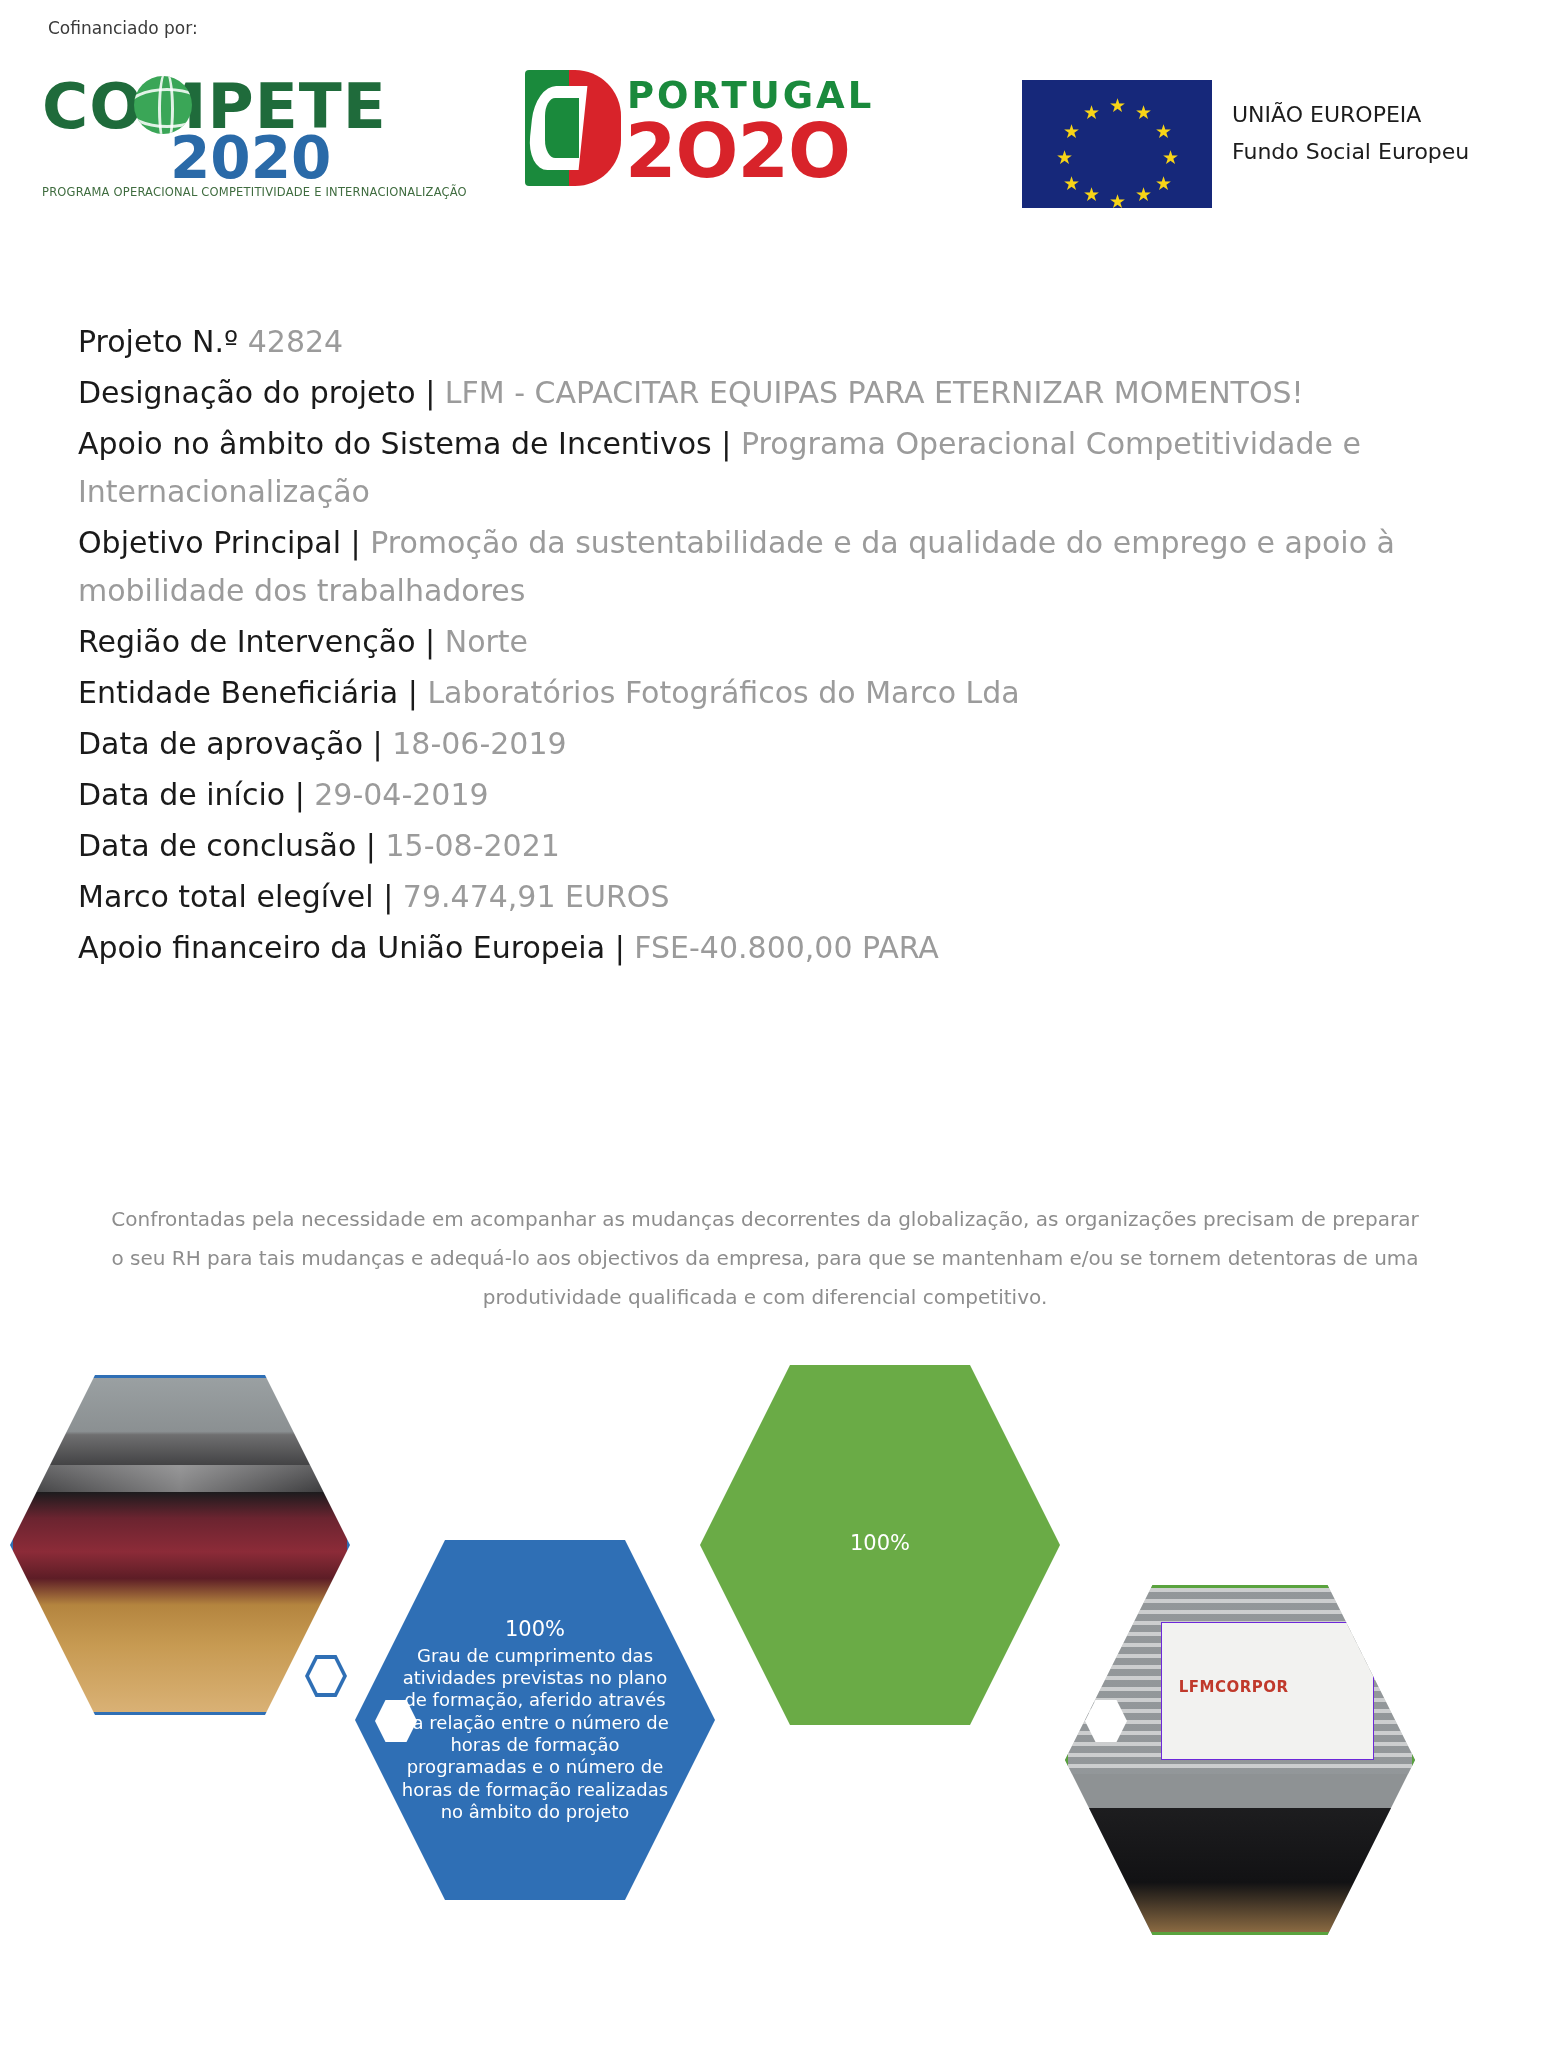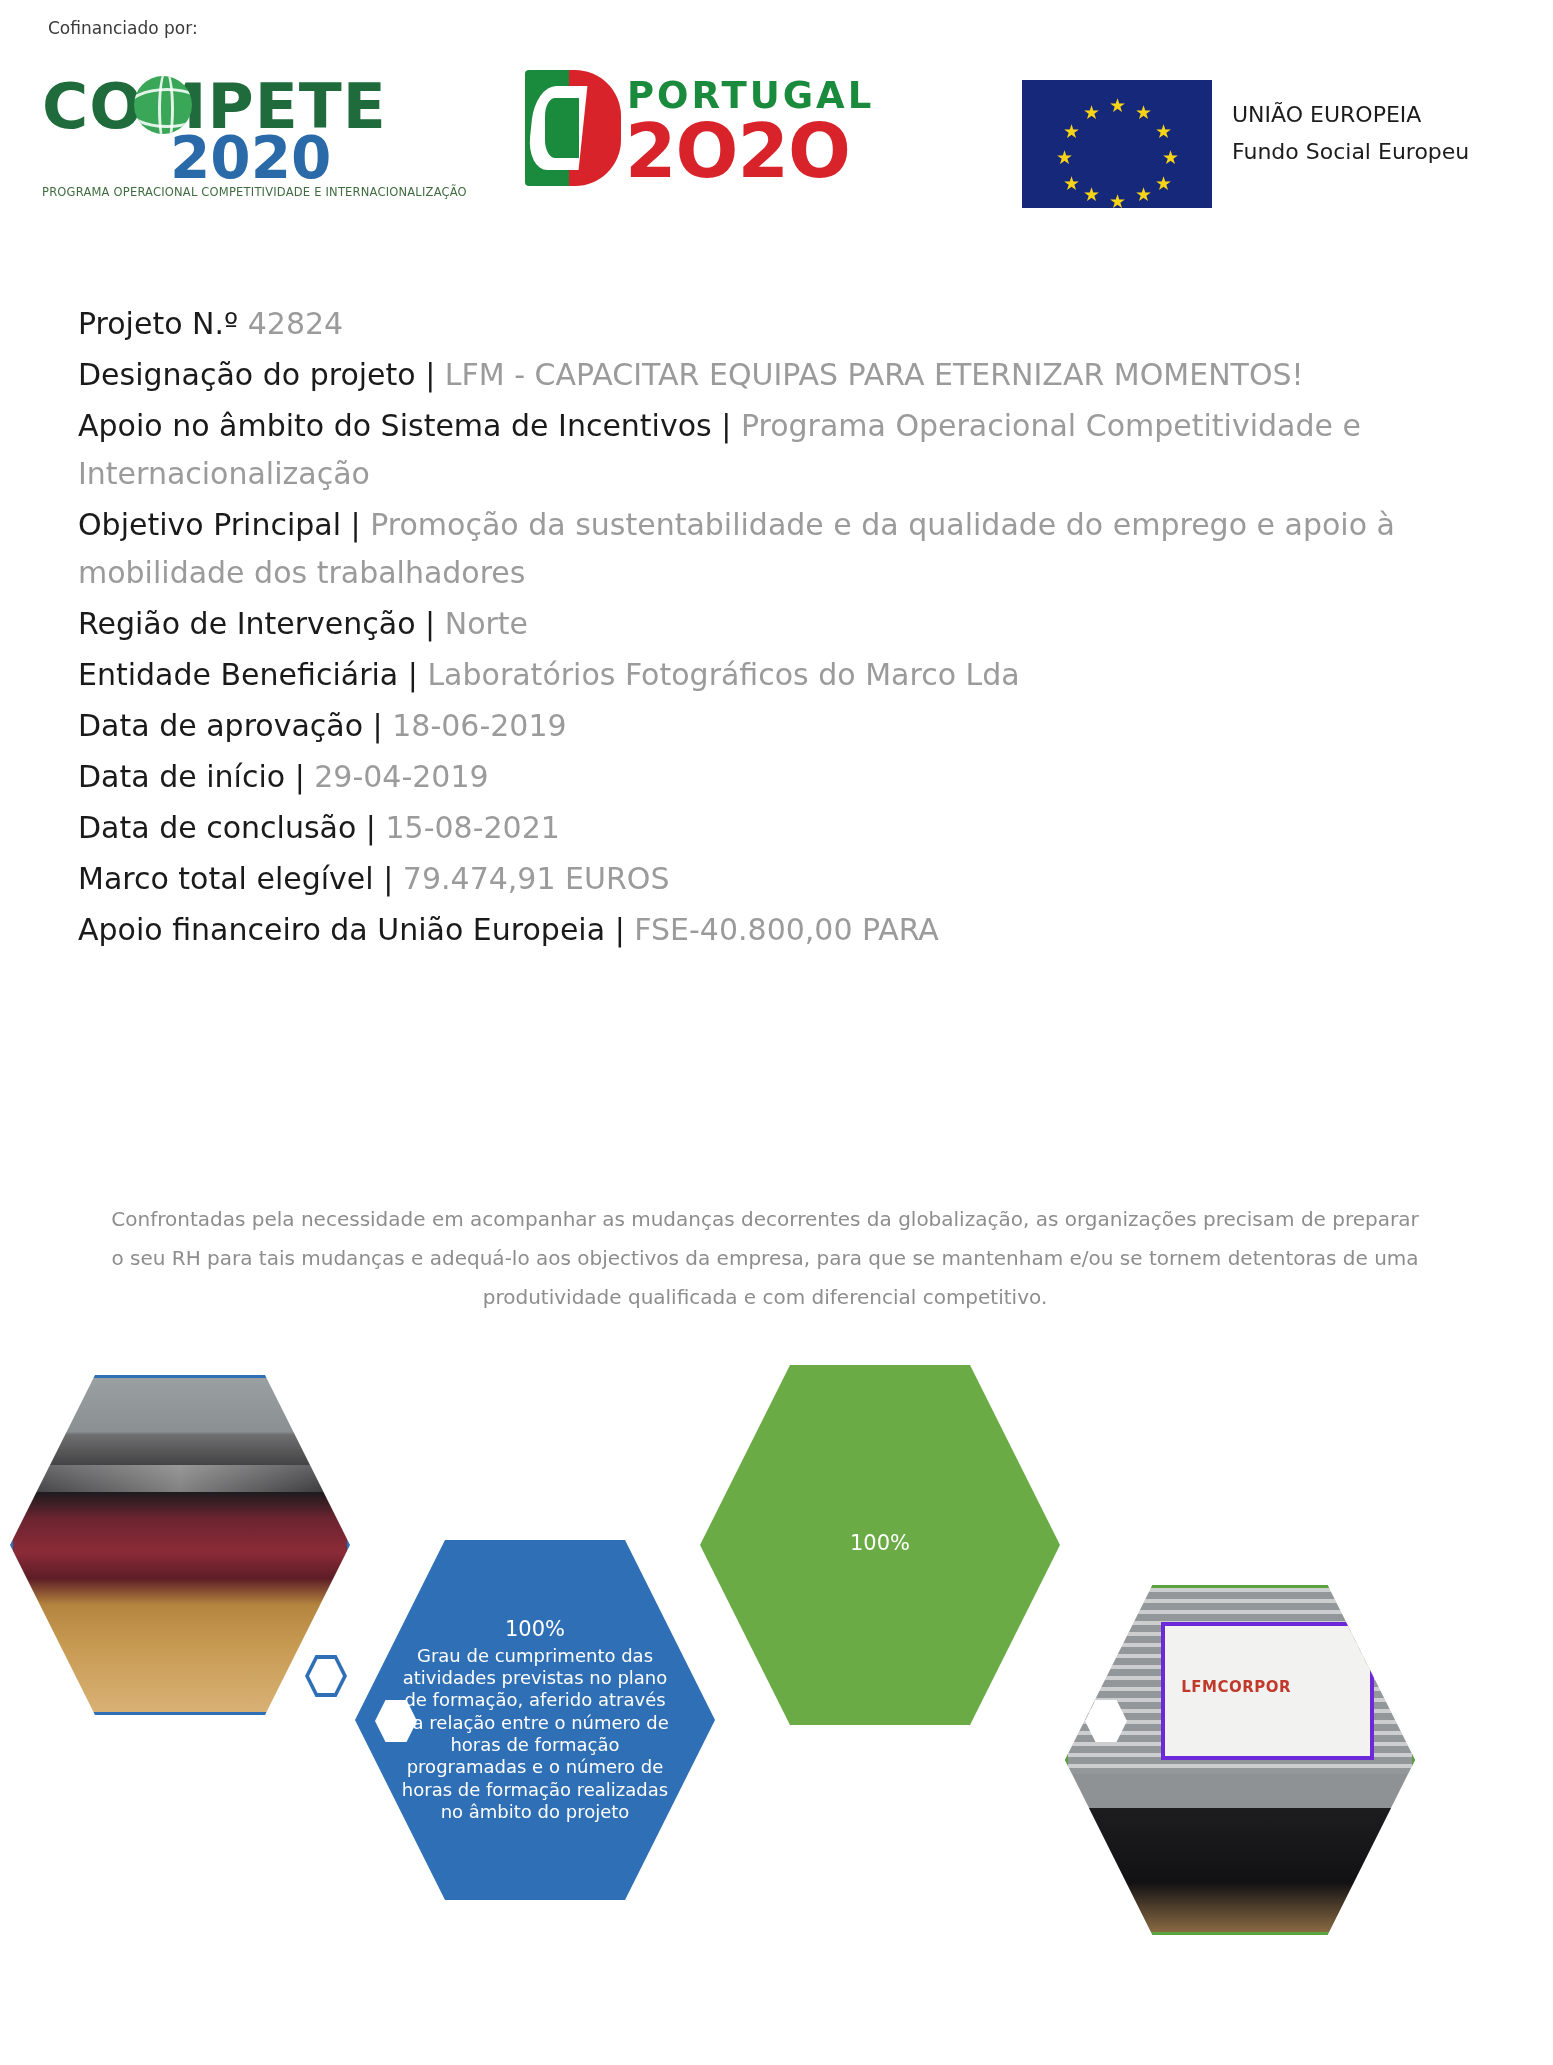--- a/index.html
+++ b/index.html
@@ -202,21 +202,21 @@
     top: 69px;
     font-size: 22px;
     color: #1c1c1c;
     font-family: "DejaVu Sans", sans-serif;
   }
 
   
   .fields {
     position: absolute;
     left: 78px;
-    top: 300px;
+    top: 318px;
     width: 1420px;
   }
   .field {
     font-size: 30px;
     line-height: 1.6;
     color: #9b9b9b;
     font-family: "DejaVu Sans", sans-serif;
     margin-bottom: 3px;
   }
   .field .lbl {
@@ -285,21 +285,21 @@
   .hex-photo-2 .blind-lines {
     position: absolute;
     left: 0; top: 0; width: 100%; height: 54%;
     background: repeating-linear-gradient(180deg, rgba(255,255,255,.55) 0 4px, rgba(150,155,158,.55) 4px 11px);
   }
   .hex-photo-2 .screen {
     position: absolute;
     left: 27%; top: 10%;
     width: 62%; height: 40%;
     background: #f2f2f0;
-    border: 4px solid #6d28d9;
+    border: 1px solid #6d28d9;
   }
   .hex-photo-2 .screen-text {
     position: absolute;
     left: 8%;
     top: 40%;
     font-size: 15px;
     font-weight: bold;
     letter-spacing: .5px;
     color: #c0392b;
     font-family: "DejaVu Sans", sans-serif;

